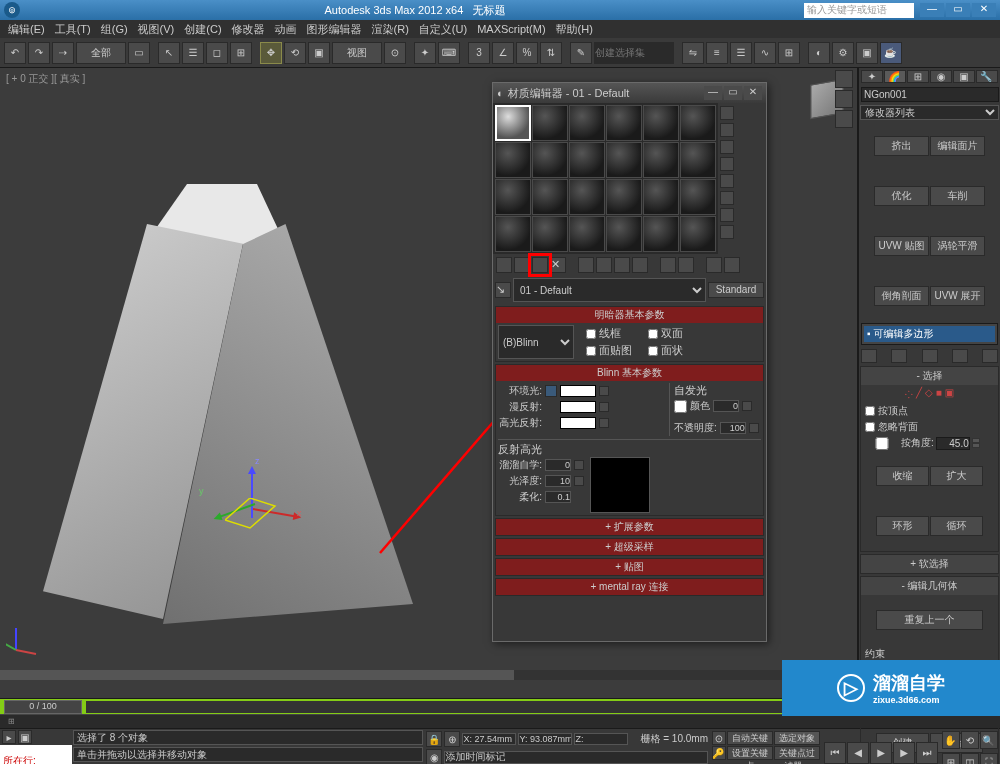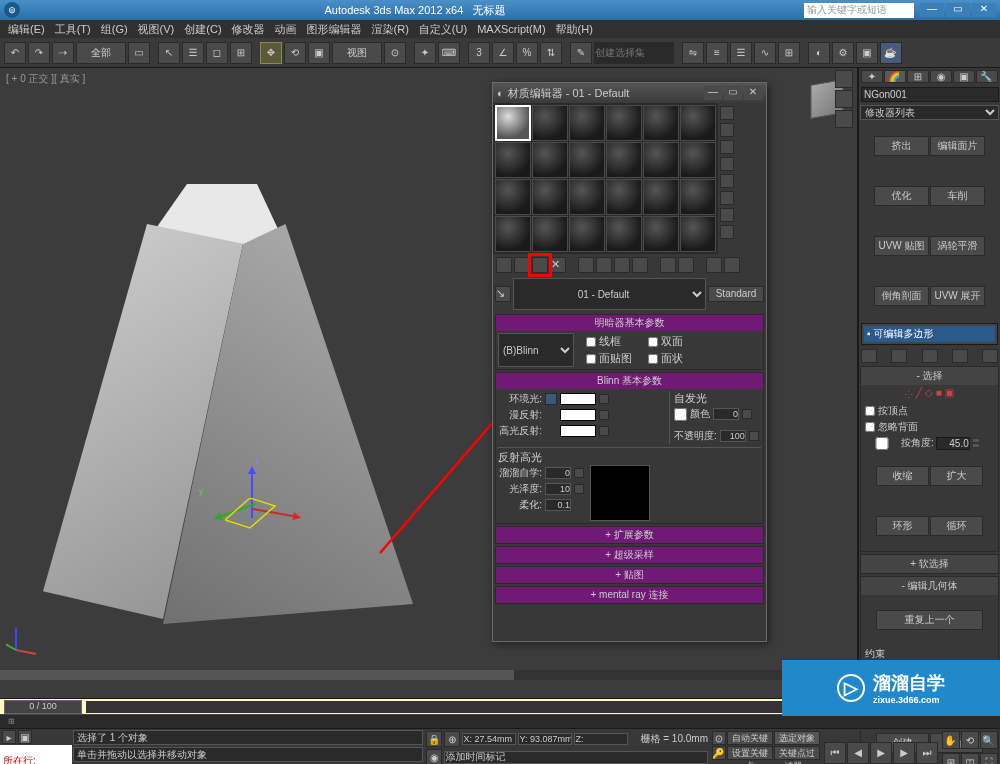--- a/index.html
+++ b/index.html
@@ -90,39 +90,39 @@
 .slot { width: 36px; height: 36px; background: radial-gradient(circle at 35% 30%, #555, #1a1a1a 70%); border: 1px solid #4a4a4a; }
 .slot.active { border: 2px solid #fff; background: radial-gradient(circle at 35% 30%, #ddd, #555 70%); }
 .slotside { width: 18px; display: flex; flex-direction: column; gap: 3px; padding: 3px 0; align-items: center; }
 .slotside .sb { width: 14px; height: 14px; background: #4a4a4a; border: 1px solid #2a2a2a; }
 
 .mattools { display: flex; gap: 2px; padding: 3px; align-items: center; flex-wrap: wrap; }
 .mtb { width: 16px; height: 16px; background: #4a4a4a; border: 1px solid #2a2a2a; }
 .mtb.highlight { outline: 3px solid #ff0000; outline-offset: 1px; position: relative; z-index: 5; }
 
 .matname { display: flex; gap: 2px; padding: 2px; align-items: center; }
-.matname select, .matname input { flex: 1; background: #2a2a2a; border: 1px solid #555; color: #ccc; font-size: 10px; height: 32px; padding: 0 2px; text-align: center; }
+.matname select, .matname input { flex: 1; background: #2a2a2a; border: 1px solid #555; color: #ccc; font-size: 10px; height: 24px; padding: 0 2px; }
 .stdbtn { width: 56px; background: #4a4a4a; border: 1px solid #2a2a2a; font-size: 10px; text-align: center; height: 16px; line-height: 14px; }
 
 .matrollout { border: 1px solid #2a2a2a; margin: 2px; }
-.matrollout-hdr { background: #701a75; padding: 1px 4px; font-size: 10px; text-align: center; }
+.matrollout-hdr { background: #7f1d1d; padding: 1px 4px; font-size: 10px; text-align: center; }
 .matrollout-body { padding: 2px; }
 .colorsw-sm { width: 36px; height: 12px; background: #fff; border: 1px solid #000; display: inline-block; }
 .param-row { display: flex; align-items: center; gap: 3px; padding: 1px 0; font-size: 10px; }
 .param-lbl { min-width: 44px; text-align: right; }
 .numfield { width: 26px; background: #2a2a2a; border: 1px solid #555; color: #ccc; font-size: 9px; text-align: right; }
 .blackbox { width: 60px; height: 56px; background: #000; border: 1px solid #555; }
 
 
 .hscroll { position: absolute; bottom: 18px; left: 0; right: 0; height: 10px; background: #2a2a2a; display:flex;}
 .hscroll .track { flex: 1; background: #333; position: relative; }
 .hscroll .thumb { position: absolute; left: 0; width: 60%; height: 100%; background: #555; }
 
 
-.timeline { height: 16px; background: #fef9c3; display: flex; align-items: center; border-top: 1px solid #1a1a1a; }
+.timeline { height: 16px; background: #84cc16; display: flex; align-items: center; border-top: 1px solid #1a1a1a; }
 .timeslider { width: 78px; height: 14px; background: #444; border: 1px solid #666; text-align: center; font-size: 9px; margin-left: 4px; }
 .timetrack { flex: 1; height: 12px; background: #333; margin: 0 4px; position: relative; }
 
 
 .statusbar { height: 48px; background: #383838; border-top: 1px solid #1a1a1a; display: flex; }
 .status-left { width: 72px; display: flex; flex-direction: column; }
 .status-left .row1 { height: 16px; display: flex; align-items: center; gap: 2px; padding: 0 2px; }
 .status-left .row2 { flex: 1; background: #fff; color: #c00; font-size: 10px; display: flex; align-items: center; padding: 0 3px; }
 .status-mid { flex: 1; display: flex; flex-direction: column; }
 .status-mid .prompt { height: 15px; background: #2a2a2a; border: 1px solid #555; margin: 1px; font-size: 10px; padding: 0 3px; }
@@ -587,21 +587,21 @@
 
 <div class="statusbar">
   <div class="status-left">
     <div class="row1">
       <span class="tbtn" style="width:14px;height:14px">▸</span>
       <span class="tbtn" style="width:14px;height:14px">▣</span>
     </div>
     <div class="row2">所在行:</div>
   </div>
   <div class="status-mid">
-    <div class="prompt">选择了 1 个对象</div>
+    <div class="prompt">选择了 8 个对象</div>
     <div class="prompt">单击并拖动以选择并移动对象</div>
   </div>
   <div style="display:flex;flex-direction:column;padding:2px;gap:2px">
     <div class="status-coords">
       <span class="tbtn" style="width:16px;height:16px">🔒</span>
       <span class="tbtn" style="width:16px;height:16px">⊕</span>
       <div class="coord">
           <input value="X: 27.54mm" style="">
         </div>
       <div class="coord">

